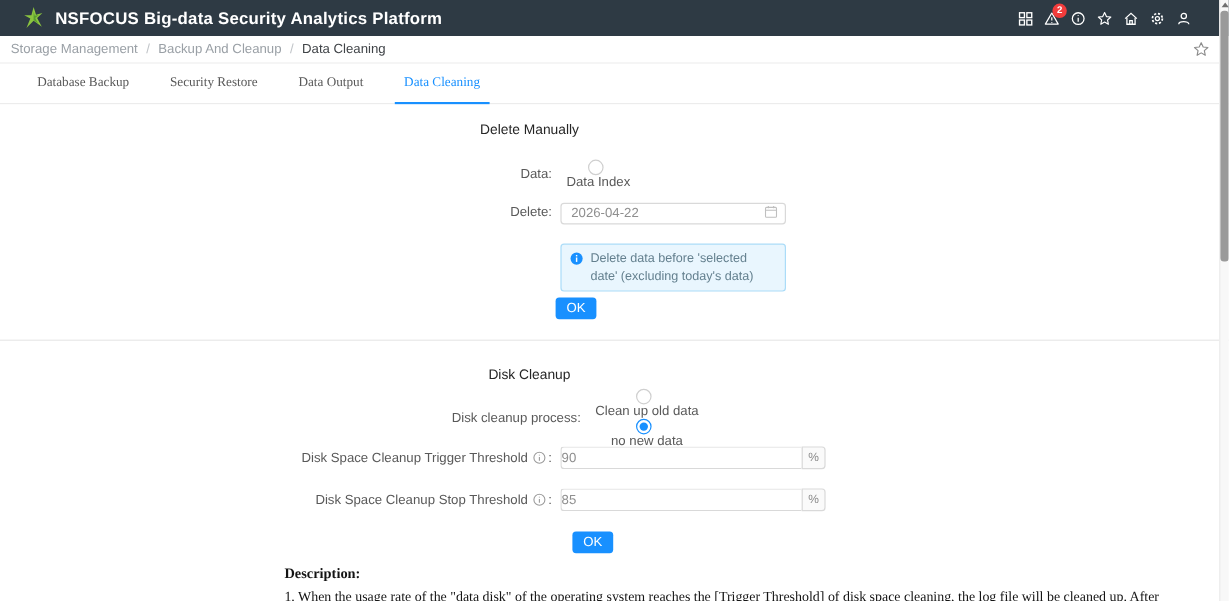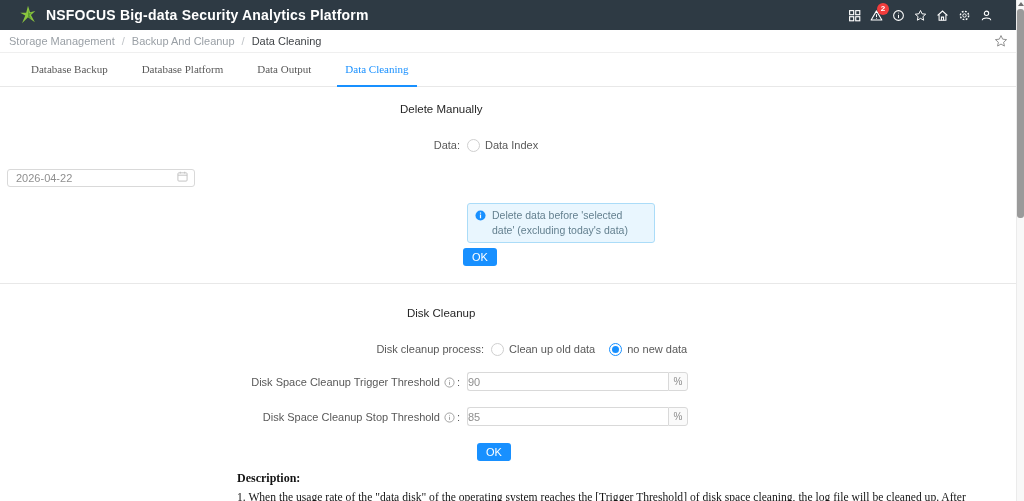--- a/index.html
+++ b/index.html
@@ -43,21 +43,21 @@
     position:relative; height:33px; line-height:31px; padding:0 8px; margin:0 9px;
     font-size:11px; color:#595959; cursor:pointer; white-space:nowrap;
   }
   .tab.active { color:#1890ff; }
   .tab.active::after { content:""; position:absolute; left:0; right:0; bottom:0; height:2px; background:#1890ff; }
   
   .content { position:absolute; top:87px; left:0; right:0; bottom:0; background:#fff; }
   .sec-heading { position:absolute; font-size:11.5px; font-weight:400; color:#262626; }
   .frow { position:absolute; left:0; right:0; display:flex; align-items:center; }
   .flabel { width:460px; text-align:right; font-size:11px; color:#595959; flex:0 0 auto; }
-  .fctrl { margin-left:7px; display:flex; align-items:center; }
+  .fctrl { margin-left:7px; display:flex; align-items:center;flex-direction:column; }
   .radio {
     width:13px; height:13px; border:1px solid #cfcfcf; border-radius:50%; background:#fff;
     display:inline-flex; align-items:center; justify-content:center; cursor:pointer; flex:0 0 auto;
   }
   .radio.checked { border-color:#1890ff; }
   .radio.checked::after { content:""; width:7px; height:7px; border-radius:50%; background:#1890ff; }
   .radio-label { font-size:11px; color:#595959; margin-left:5px; cursor:pointer; }
   .opt-gap { width:14px; }
   .date-wrap { position:relative; }
   .date-input {
@@ -182,38 +182,39 @@
     <span class="crumb-item current">Data Cleaning</span>
   </div>
   <span class="crumb-star">
     <svg viewBox="0 0 16 16" fill="none" stroke="#8c8c8c" stroke-width="1.1">
       <path d="M8 1.8 L9.9 5.9 14.4 6.4 11 9.4 11.9 13.8 8 11.5 4.1 13.8 5 9.4 1.6 6.4 6.1 5.9 Z" stroke-linejoin="round"></path>
     </svg>
   </span>
 
   <div class="tabs-bar">
     <span class="tab">Database Backup</span>
-    <span class="tab">Database Platform</span>
+    <span class="tab">Security Restore</span>
     <span class="tab">Data Output</span>
     <span class="tab active">Data Cleaning</span>
   </div>
 
   <div class="content">
 
     <div class="sec-heading" style="top:16px; left:400px;">Delete Manually</div>
 
     <div class="frow" style="top:51px; height:14px;">
       <span class="flabel">Data:</span>
       <span class="fctrl">
         <span class="radio"></span>
         <span class="radio-label">Data Index</span>
       </span>
     </div>
 
     <div class="frow" style="top:81px; height:18px;">
+      <span class="flabel">Delete:</span>
       <span class="fctrl">
         <span class="date-wrap">
           <input class="date-input" value="2026-04-22" style="">
           <span class="cal-icon">
             <svg viewBox="0 0 12 12" fill="none" stroke="#bfbfbf" stroke-width="1">
               <rect x="1" y="2" width="10" height="9" rx="1"></rect>
               <line x1="1" y1="4.6" x2="11" y2="4.6"></line>
               <line x1="3.6" y1="0.8" x2="3.6" y2="2.8"></line>
                 <line x1="8.4" y1="0.8" x2="8.4" y2="2.8"></line>
             </svg>

